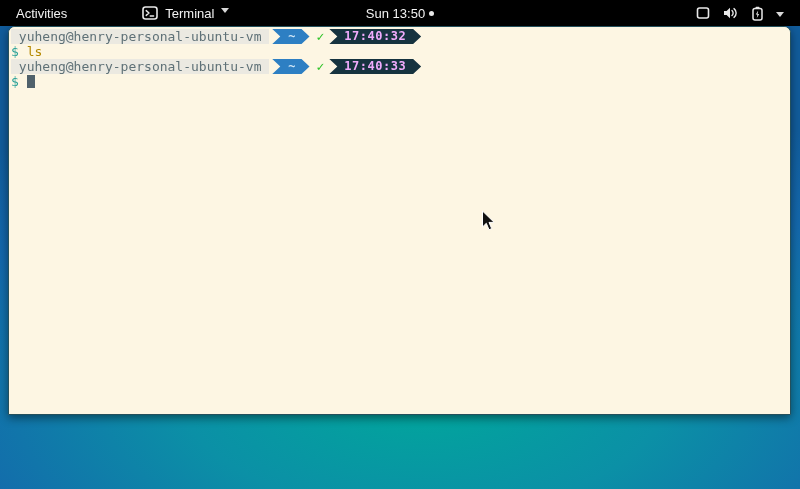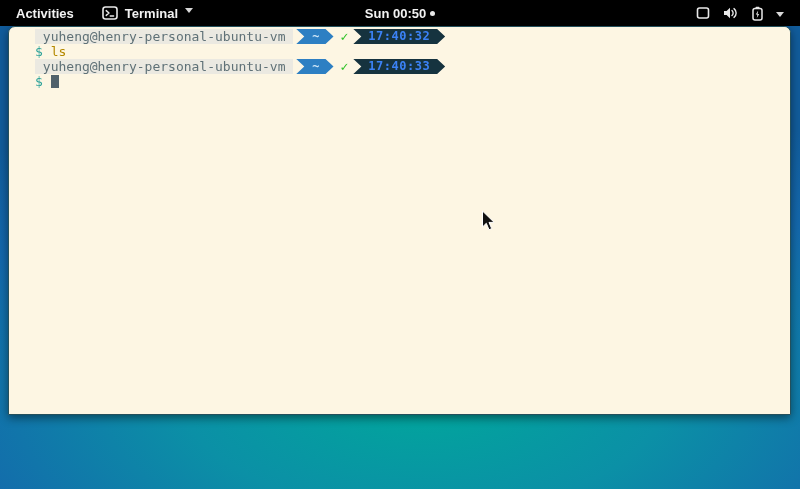--- a/index.html
+++ b/index.html
@@ -14,21 +14,21 @@
         #0b90a6 38%,
         var(--desktop_blue, #1468ac) 78%,
         #115c9b 100%);
   }
 
   
   .topbar {
     position:absolute; left:0; top:0; width:800px; height:26px;
     background:#000; color:#f2f2f2;
     display:flex; align-items:center;
-    font-size:13px; font-weight:bold; z-index:10;
+    font-size:13px; font-weight:normal; z-index:10;gap:47px;
   }
   .activities { margin-left:12px; padding:0 4px; cursor:pointer; }
   .app-indicator { display:flex; gap:7px; margin-left:24px; cursor:pointer; }
   .app-indicator svg { display:block; }
   .caret-down {
     width:0; height:0; border-left:4px solid transparent;
     border-right:4px solid transparent; border-top:5px solid #d8d8d8;
     margin-top:2px;
   }
   .clock-wrap {
@@ -61,41 +61,41 @@
   .close-btn {
     position:absolute; right:10px; top:0; height:28px; width:22px;
     display:flex; align-items:center; justify-content:center;
     font-size:13px; font-weight:bold; color:#333; cursor:pointer;
   }
 
   .term {
     height:360px; padding:2px 0 0 2px;
     background:var(--terminal_bg, #fdf6e3);
     font-family:"DejaVu Sans Mono", monospace;
-    font-size:13px; line-height:15px; cursor:text;margin-left:24px;
+    font-size:13px; line-height:15px; cursor:text;
   }
   .term-line { height:15px; white-space:pre; display:flex; align-items:stretch; }
 
   
   .userhost { color:#5f7177; background:#ebe9e1; white-space:pre; }
   .pl-flag {
     display:inline-flex; align-items:center; justify-content:center;
     font-size:12px; height:15px;
     clip-path:polygon(0 0, calc(100% - 8px) 0, 100% 50%, calc(100% - 8px) 100%, 0 100%, 8px 50%);
   }
   .pl-path {
     background:var(--accent_blue, #2d7fc3); color:#cfe6f7;
     padding:0 14px 0 16px; margin-left:3px; font-weight:bold;
   }
   .pl-check {
     color:var(--check_green, #2ec227); font-weight:bold;
     padding:0 5px 0 7px; background:transparent;
   }
   .pl-time {
-    background:var(--prompt_dark, #16333f); color:#3b82f6;
+    background:var(--prompt_dark, #16333f); color:#f0abfc;
     padding:0 15px 0 15px; font-weight:bold; letter-spacing:.5px;
   }
 
   .dollar { color:var(--dir_cyan, #2aa198); }
   .cmd { color:var(--cmd_yellow, #b58900); }
   .dirs { color:var(--dir_cyan, #2aa198); font-weight:bold; white-space:pre; }
   .block-cursor {
     display:inline-block; width:8px; height:13px; margin-left:8px; margin-top:1px;
     background:#50616b;
   }
@@ -117,21 +117,21 @@
         <rect x="1" y="1" width="14" height="12" rx="2.5" fill="none" stroke="#e8e8e8" stroke-width="1.6"></rect>
         <path d="M4.2 4.6 L7 7 L4.2 9.4" fill="none" stroke="#e8e8e8" stroke-width="1.4" stroke-linecap="round" stroke-linejoin="round"></path>
         <line x1="8.2" y1="10" x2="11.6" y2="10" stroke="#e8e8e8" stroke-width="1.4" stroke-linecap="round"></line>
       </svg>
     </span>
     <span>Terminal</span>
     <span class="caret-down"></span>
   </div>
 
   <div class="clock-wrap">
-    <span class="clock">Sun 00:50</span>
+    <span class="clock">Sun 13:50</span>
     <span class="notif-dot"></span>
   </div>
 
   <div class="sys-area">
     <span>
       <svg width="14" height="14" viewBox="0 0 14 14">
         <rect x="1.5" y="2" width="11" height="10" rx="2" fill="none" stroke="#e8e8e8" stroke-width="1.6"></rect>
       </svg>
     </span>
     <span>

